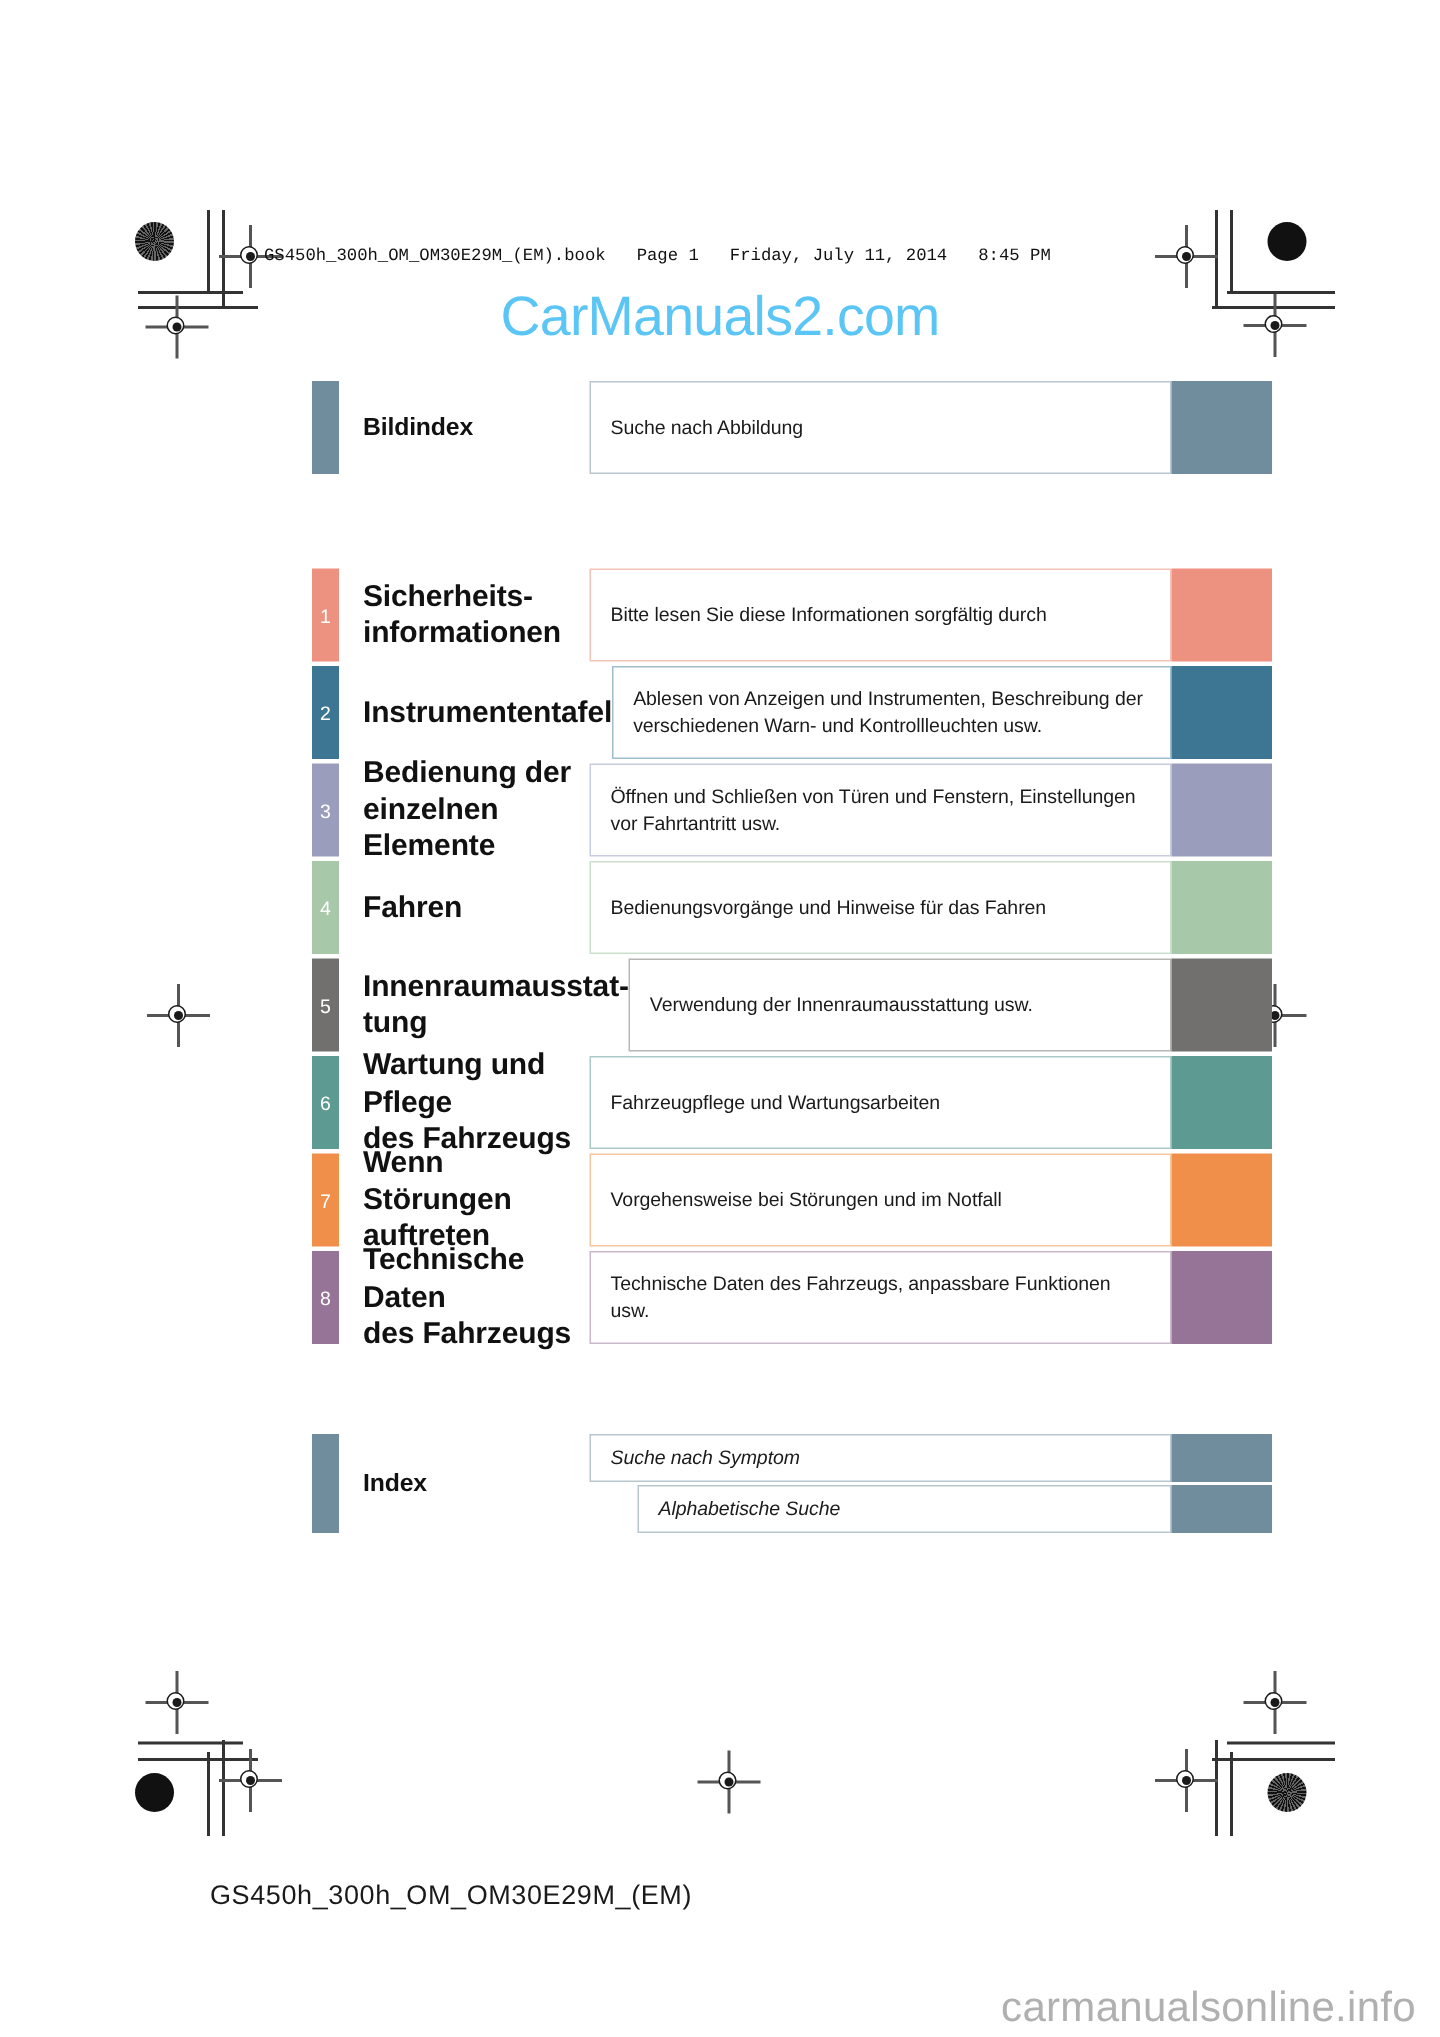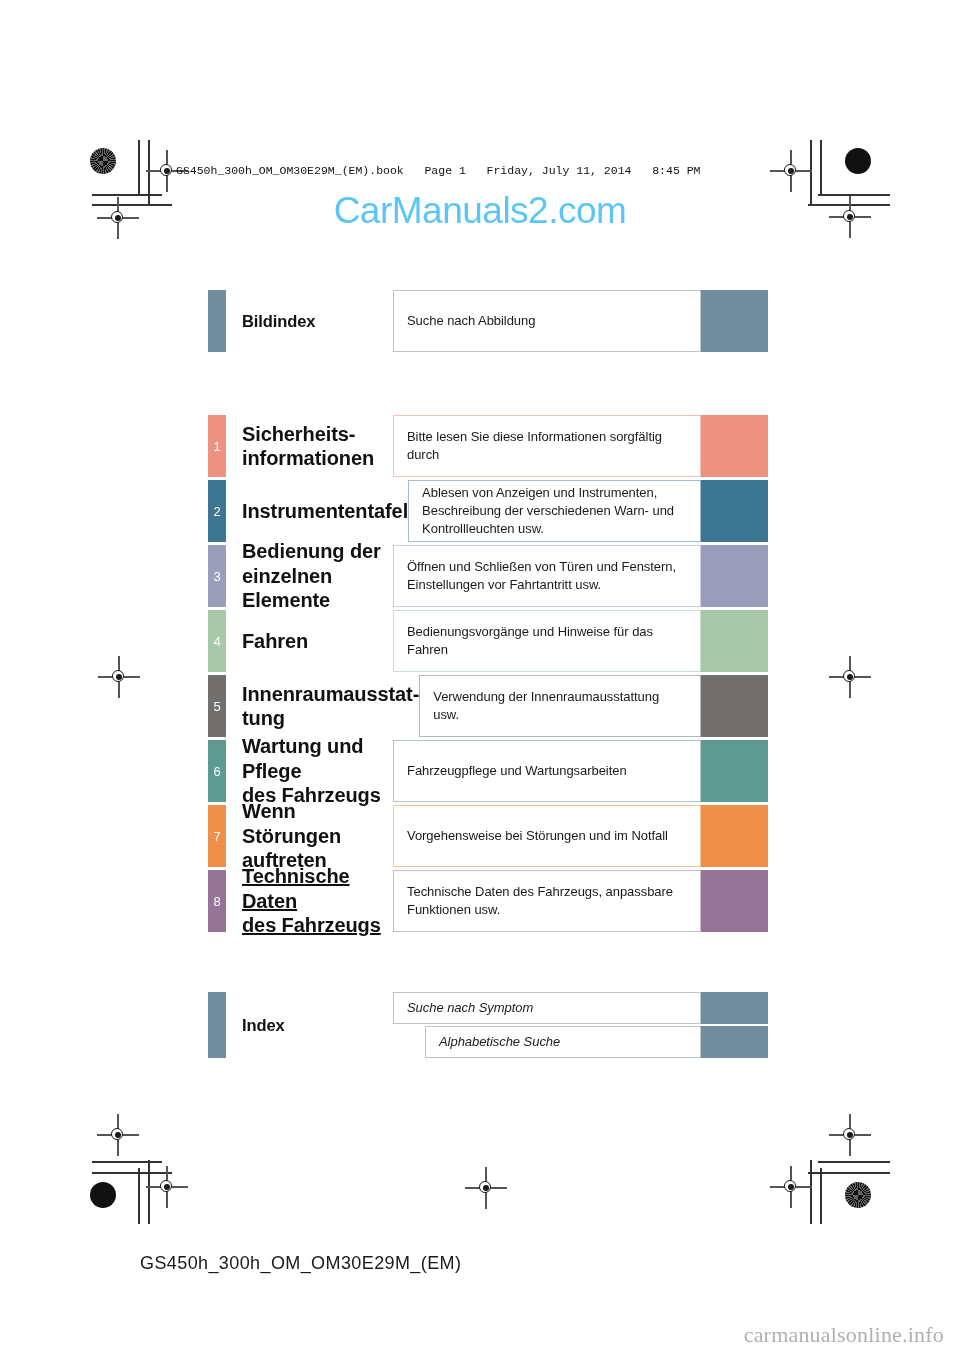--- a/index.html
+++ b/index.html
@@ -82,41 +82,40 @@
     text-align: center;
     font-family: "Liberation Sans", sans-serif;
     font-size: 37px;
     color: #5bc6f5;
     letter-spacing: -0.5px;
   }
   .watermark-bottom {
     position: absolute;
     right: 16px;
     top: 1322px;
-    font-family: Liberation Serif, serif;
-    font-size: 22px;
+    font-family: Liberation Sans, sans-serif;
+    font-size: 28px;
     color: #b0b0b0;
     letter-spacing: 0.2px;
   }
   .footer-code {
     position: absolute;
     left: 140px;
     top: 1253px;
     font-size: 18px;
     color: #1a1a1a;
     letter-spacing: 0.4px;
   }
 
   
   .content {
     position: absolute;
     left: 208px;
     top: 254px;
-    width: 560px;
-    margin-top: 36px;
+    width: 640px;
   }
 
   
   .row {
     position: relative;
     display: flex;
     align-items: stretch;
     margin-bottom: 3px;
   }
 
@@ -347,21 +346,21 @@
       </div>
       <div class="row row-num">
         <div class="tab" style="background: rgb(239, 143, 74);">7</div>
         <div class="title" style="white-space: pre-line;">Wenn Störungen
 auftreten</div>
         <div class="desc" style="border-color: rgb(246, 199, 158);">Vorgehensweise bei Störungen und im Notfall</div>
         <div class="swatch" style="background: rgb(239, 143, 74);"></div>
       </div>
       <div class="row row-num">
         <div class="tab" style="background: rgb(149, 116, 152);">8</div>
-        <div class="title" style="white-space: pre-line; text-decoration: underline;">Technische Daten
+        <div class="title" style="white-space: pre-line;">Technische Daten
 des Fahrzeugs</div>
         <div class="desc" style="border-color: rgb(201, 185, 203);">Technische Daten des Fahrzeugs, anpassbare Funktionen usw.</div>
         <div class="swatch" style="background: rgb(149, 116, 152);"></div>
       </div>
     </div>
 
   <div class="spacer-xl"></div>
 
   <div class="index-block">
     <div class="tab" style="background: rgb(111, 141, 156);"></div>

